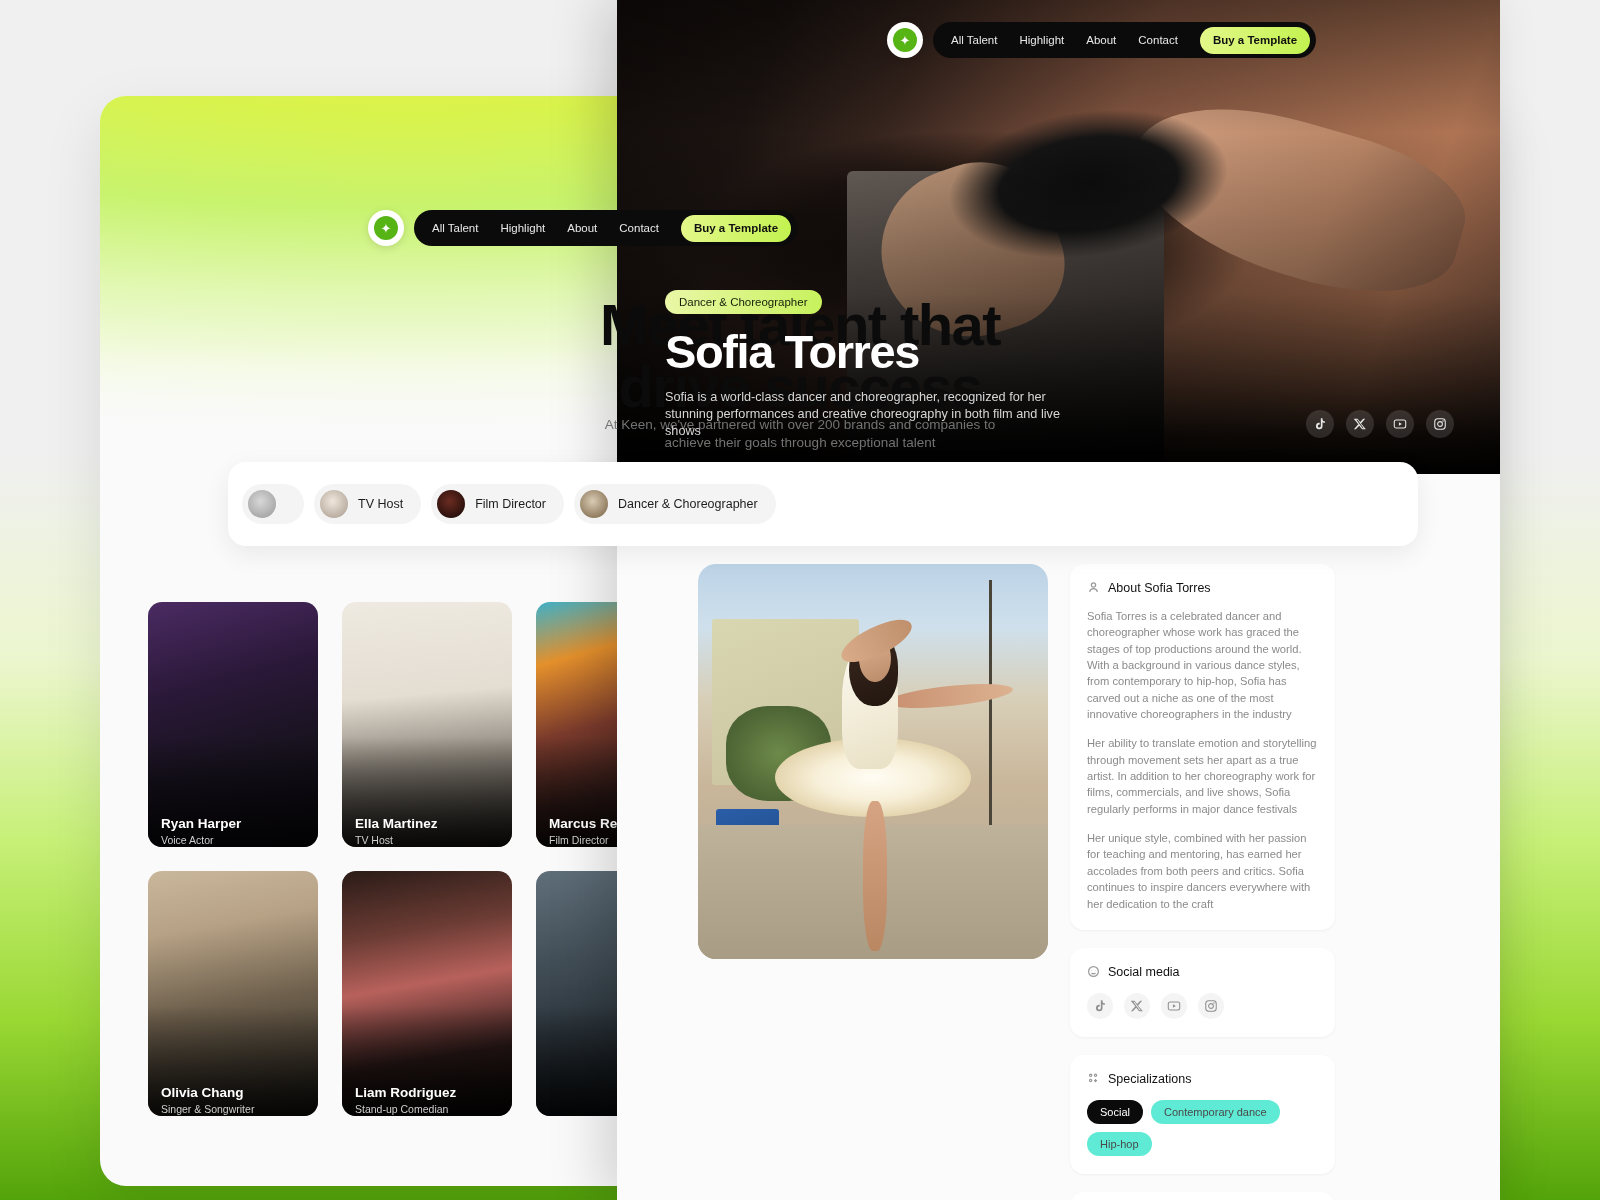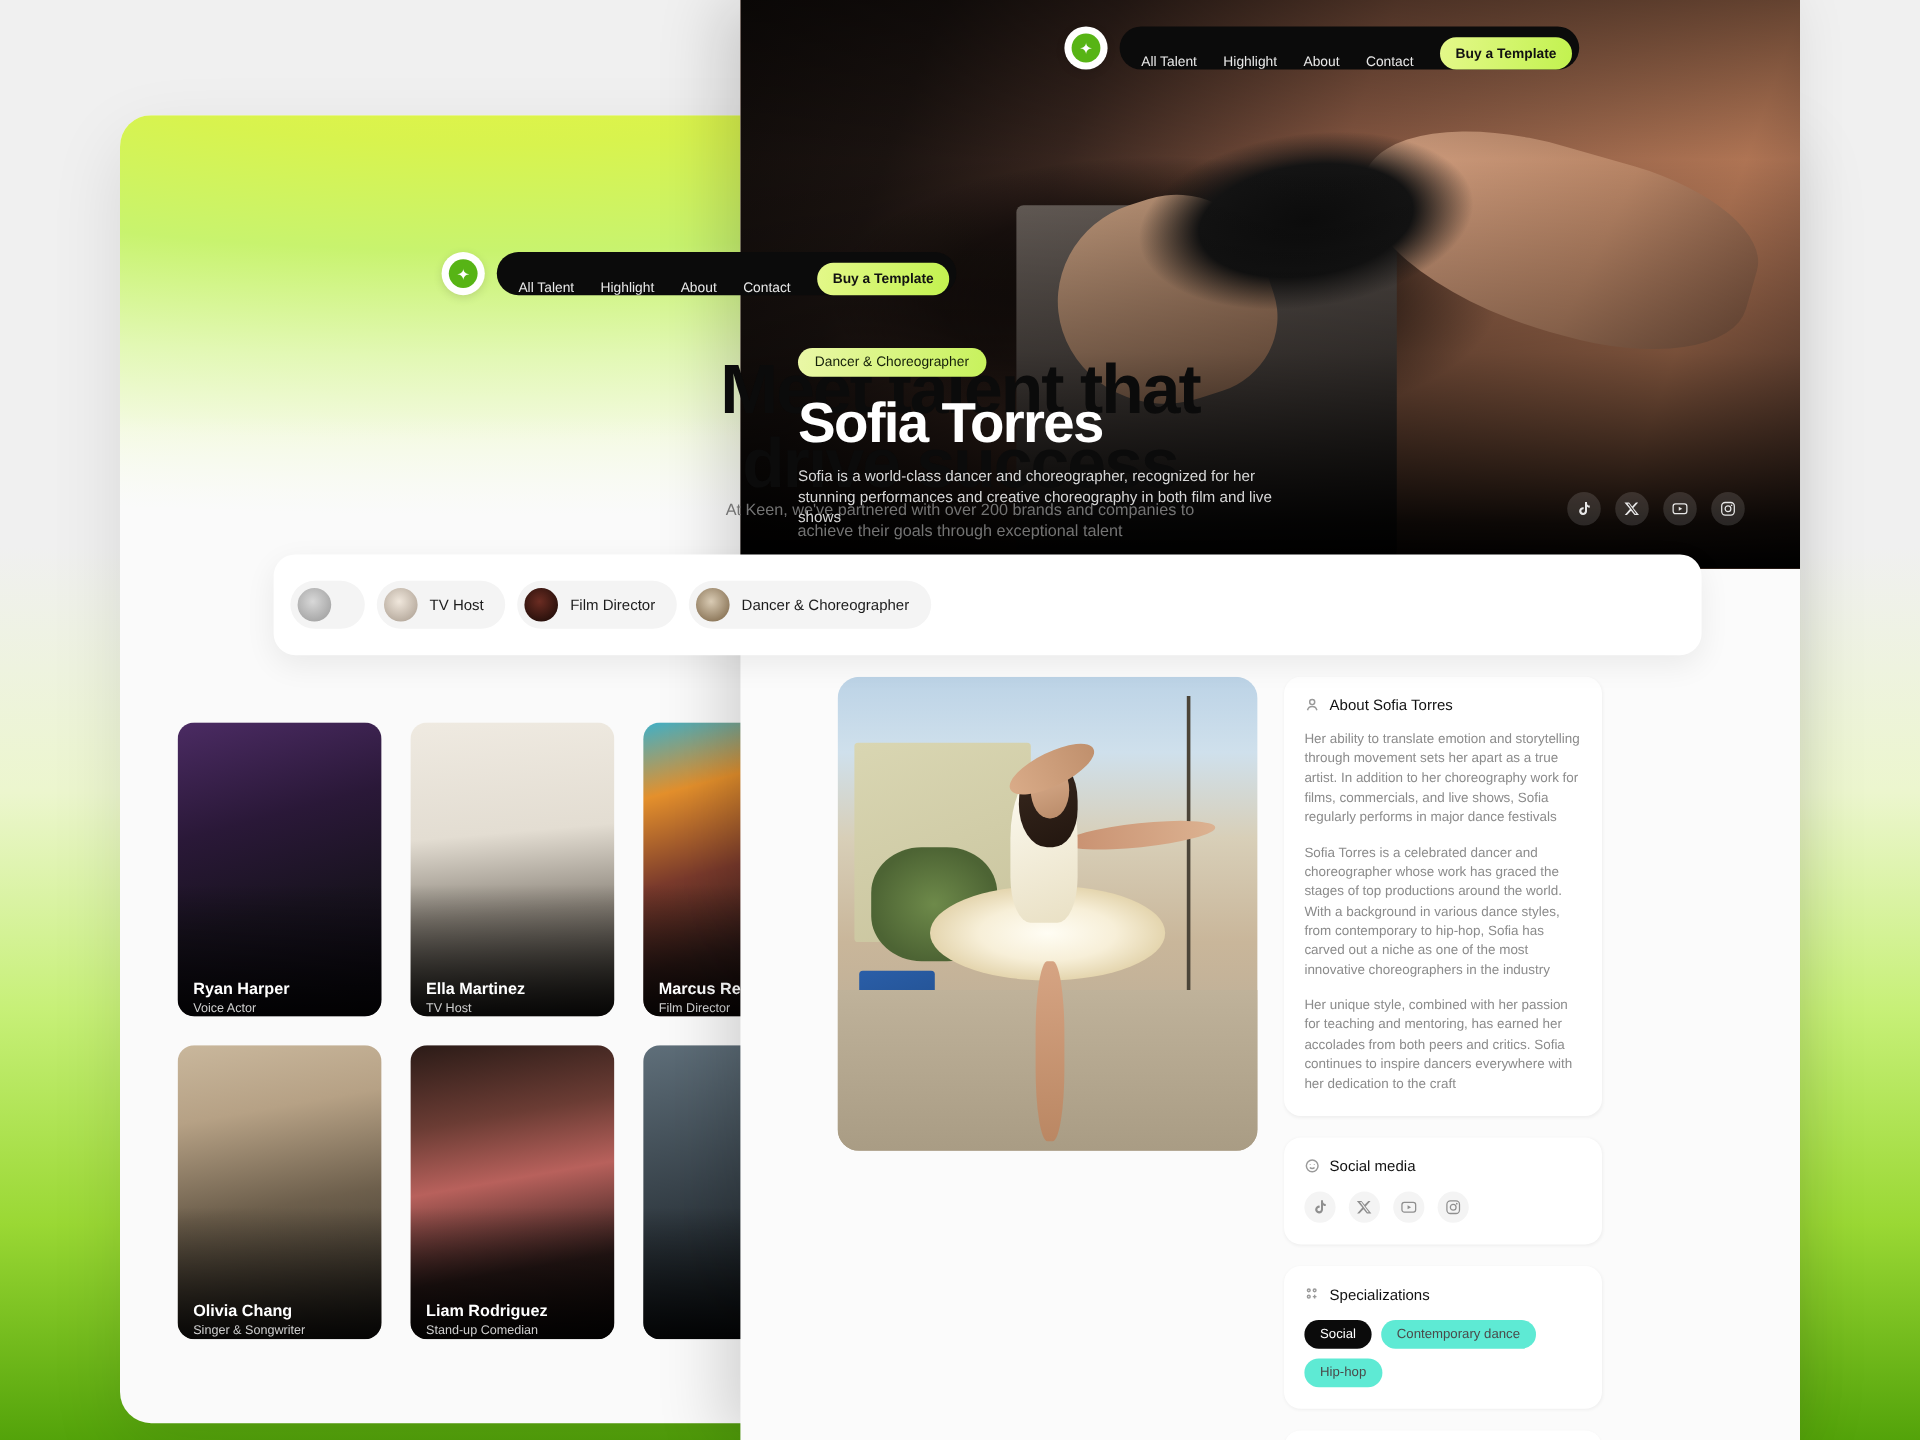--- a/index.html
+++ b/index.html
@@ -52,21 +52,21 @@
     background: #fff; display:flex; align-items:center; justify-content:center;
     box-shadow: 0 2px 8px rgba(0,0,0,.12);
   }
   .logo-dot {
     width: 24px; height: 24px; border-radius: 50%;
     background: #57b415; display:flex; align-items:center; justify-content:center;
     color: #fff; font-size: 13px; line-height: 1;
   }
   .navbar {
     height: 36px; border-radius: 999px; background: #0b0b0b;
-    display: flex; align-items: flex-end; gap: 22px;
+    display: flex; align-items: center; gap: 22px;
     padding: 0 6px 0 18px;
   }
   .navbar a {
     color: #e8e8e8; font-size: 11.5px; text-decoration: none; white-space: nowrap;
   }
   .cta-pill {
     height: 27px; border-radius: 999px; padding: 0 13px;
     background: linear-gradient(100deg,#e4f88a,#c2f24f);
     color: #111; font-size: 11.5px; font-weight: 600;
     display:flex; align-items:center; white-space: nowrap;
@@ -489,22 +489,22 @@
           <div class="panel-head">
             <span class="hi">
               <svg viewBox="0 0 16 16">
                   <circle cx="8" cy="5" r="2.6"></circle>
                   <path d="M3.2 13.4c.6-2.6 2.5-3.9 4.8-3.9s4.2 1.3 4.8 3.9"></path>
                 </svg>
             </span>
             <span>About Sofia Torres</span>
           </div>
           <div class="abody">
+            <p>Sofia Torres is a celebrated dancer and choreographer whose work has graced the stages of top productions around the world. With a background in various dance styles, from contemporary to hip-hop, Sofia has carved out a niche as one of the most innovative choreographers in the industry</p>
             <p>Her ability to translate emotion and storytelling through movement sets her apart as a true artist. In addition to her choreography work for films, commercials, and live shows, Sofia regularly performs in major dance festivals</p>
-            <p>Sofia Torres is a celebrated dancer and choreographer whose work has graced the stages of top productions around the world. With a background in various dance styles, from contemporary to hip-hop, Sofia has carved out a niche as one of the most innovative choreographers in the industry</p>
             <p>Her unique style, combined with her passion for teaching and mentoring, has earned her accolades from both peers and critics. Sofia continues to inspire dancers everywhere with her dedication to the craft</p>
           </div>
         </div>
 
         <div class="panel">
           <div class="panel-head">
             <span class="hi">
               <svg viewBox="0 0 16 16">
                   <circle cx="8" cy="8" r="6"></circle>
                   <circle cx="5.9" cy="6.6" r=".55" fill="currentColor" stroke="none"></circle>

